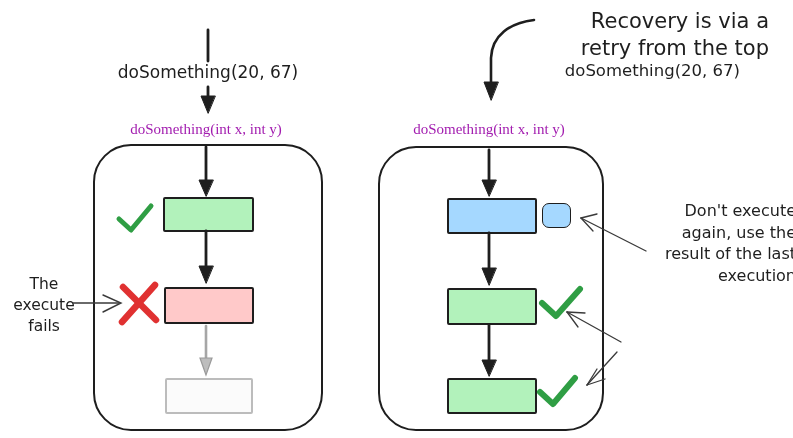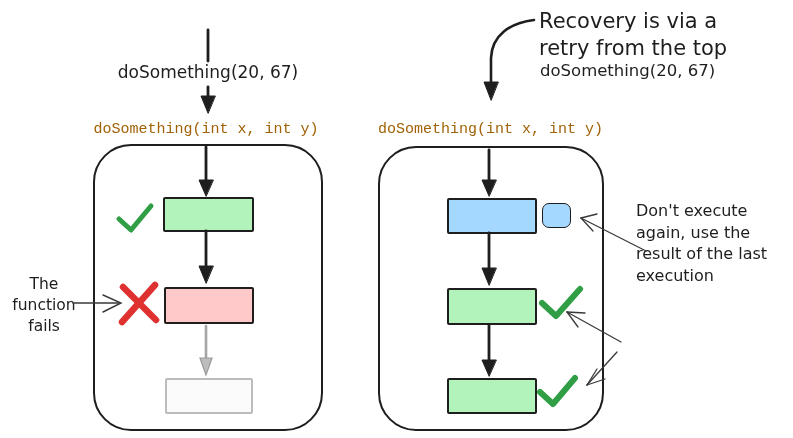--- a/index.html
+++ b/index.html
@@ -1,22 +1,22 @@
 <!DOCTYPE html>
 <html><head>
 <meta charset="utf-8">
 <style>
   html,body{margin:0;padding:0;background:#ffffff;}
   .canvas{
     position:relative;width:793px;height:438px;background:#ffffff;overflow:hidden;
     font-family:"DejaVu Sans",sans-serif;color:#1e1e1e;
   }
-  .abs{position:absolute;}
+  .abs{position:absolute;text-align:right;}
   .hand{font-family:"DejaVu Sans",sans-serif;color:#1e1e1e;white-space:pre-line;}
-  .code{font-family:Liberation Mono, monospace;color:#a16207;white-space:pre;}
+  .code{font-family:Liberation Serif, serif;color:#a21caf;white-space:pre;}
   .center{text-align:center;}
 
   
   .fn-container{
     position:absolute;border:2.4px solid #1e1e1e;border-radius:38px;background:#ffffff;
   }
   .container-left{left:93px;top:144px;width:226px;height:283px;}
   .container-right{left:378px;top:146px;width:222px;height:281px;}
 
   
@@ -52,21 +52,21 @@
   .overlay{position:absolute;left:0;top:0;pointer-events:none;}
 </style>
 </head>
 <body>
 
 <div class="canvas">
 
   <div class="abs hand center t-left-call">doSomething(20, 67)</div>
   <div class="abs code t-left-sig">doSomething(int x, int y)</div>
   <div class="abs hand center t-fail">The
-function
+execute
 fails</div>
 
   <div class="abs hand t-recovery">Recovery is via a
 retry from the top</div>
   <div class="abs hand t-right-call">doSomething(20, 67)</div>
   <div class="abs code t-right-sig">doSomething(int x, int y)</div>
   <div class="abs hand t-dont">Don't execute
 again, use the
 result of the last
 execution</div>

